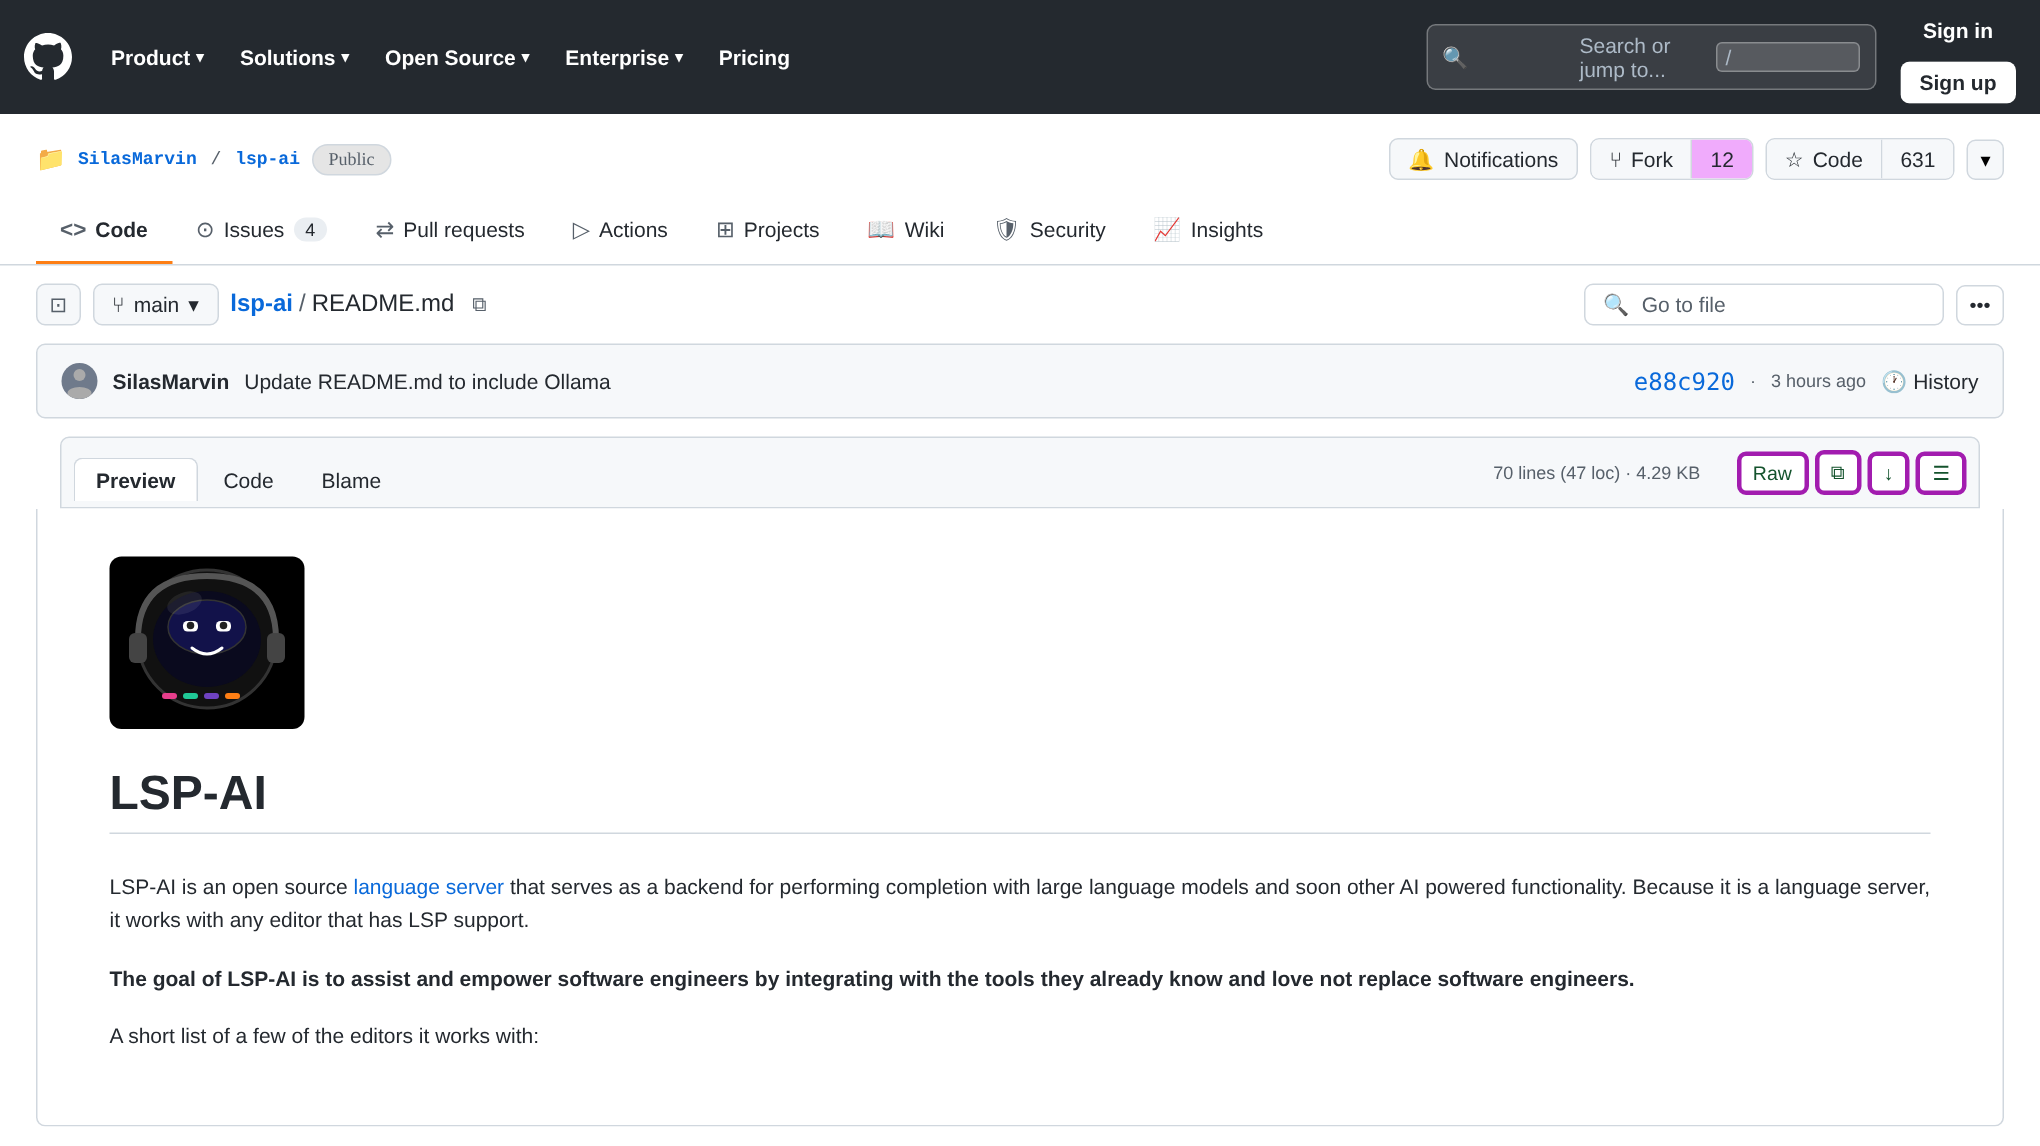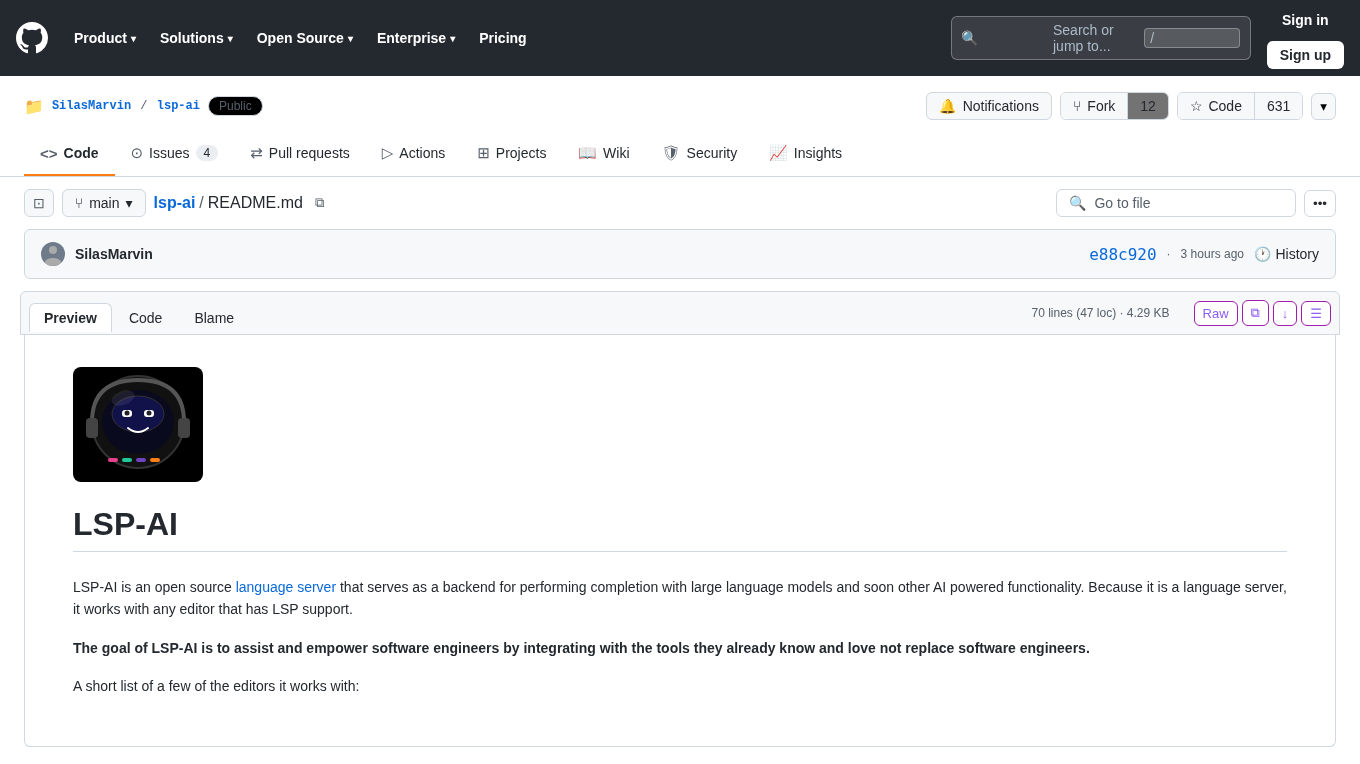--- a/index.html
+++ b/index.html
@@ -99,27 +99,28 @@
       display: flex;
       align-items: center;
       gap: 8px;
       margin-bottom: 12px;
     }
     .repo-icon { color: #57606a; font-size: 16px; }
     .repo-breadcrumb { font-size: 12px; font-weight: 400; font-family: Liberation Mono, monospace; }
     .repo-breadcrumb a { color: #0969da; text-decoration: none; font-weight: 600; }
     .repo-sep { color: #57606a; margin: 0 2px; }
     .badge-public {
-      background: #000000;
+      background: #e5e5e5;
       border: 1px solid #d0d7de;
       border-radius: 20px;
       padding: 2px 10px;
       font-size: 12px;
       font-weight: 500;
       color: #57606a;
+      font-family: Liberation Serif, serif;
     }
     .repo-actions {
       margin-left: auto;
       display: flex;
       gap: 8px;
       align-items: center;
     }
     .btn-notif {
       display: flex;
       align-items: center;
@@ -147,21 +148,21 @@
       background: #f6f8fa;
       cursor: pointer;
       font-size: 14px;
       color: #24292f;
       font-weight: 500;
       border: none;
       border-right: 1px solid #d0d7de;
     }
     .btn-fork-count {
       padding: 5px 12px;
-      background: #737373;
+      background: #f0abfc;
       cursor: pointer;
       font-size: 14px;
       color: #24292f;
       border: none;
     }
     .btn-star-group {
       display: flex;
       border: 1px solid #d0d7de;
       border-radius: 6px;
       overflow: hidden;
@@ -336,21 +337,21 @@
       border: none;
       background: none;
       cursor: pointer;
       white-space: nowrap;
     }
 
     
     .file-tabs-row {
       display: flex;
       align-items: center;
-      margin: 12px 20px 0;
+      margin: 12px 40px 0;
       border: 1px solid #d0d7de;
       border-radius: 6px 6px 0 0;
       background: #f6f8fa;
     }
     .file-view-tabs {
       display: flex;
       padding: 8px 8px 0;
       gap: 2px;
     }
     .file-tab {
@@ -379,25 +380,25 @@
       gap: 6px;
     }
     .file-actions-right {
       display: flex;
       align-items: center;
       gap: 4px;
       padding: 8px 8px;
     }
     .btn-icon-sm {
       padding: 4px 8px;
-      border: 1px solid #a21caf;
+      border: 3px solid #a21caf;
       border-radius: 6px;
       background: #ffffff;
       cursor: pointer;
-      color: #8b5cf6;
+      color: #14532d;
       font-size: 13px;
       display: flex;
       align-items: center;
     }
 
     
     .file-content {
       margin: 0 24px;
       border: 1px solid #d0d7de;
       border-top: none;
@@ -579,20 +580,21 @@
 </div>
 
 <div class="commit-row">
   <div class="commit-avatar">
     <svg viewBox="0 0 24 24" width="24" height="24" fill="#aaa">
       <circle cx="12" cy="8" r="4"></circle>
       <ellipse cx="12" cy="20" rx="8" ry="4"></ellipse>
     </svg>
   </div>
   <span class="commit-author">SilasMarvin</span>
+  <span class="commit-message">Update README.md to include Ollama</span>
   <span class="commit-hash">e88c920</span>
   <span class="commit-time">·</span>
   <span class="commit-time">3 hours ago</span>
   <button class="btn-history">
     <span>🕐</span>
     <span>History</span>
   </button>
 </div>
 
 <div class="file-tabs-row">

